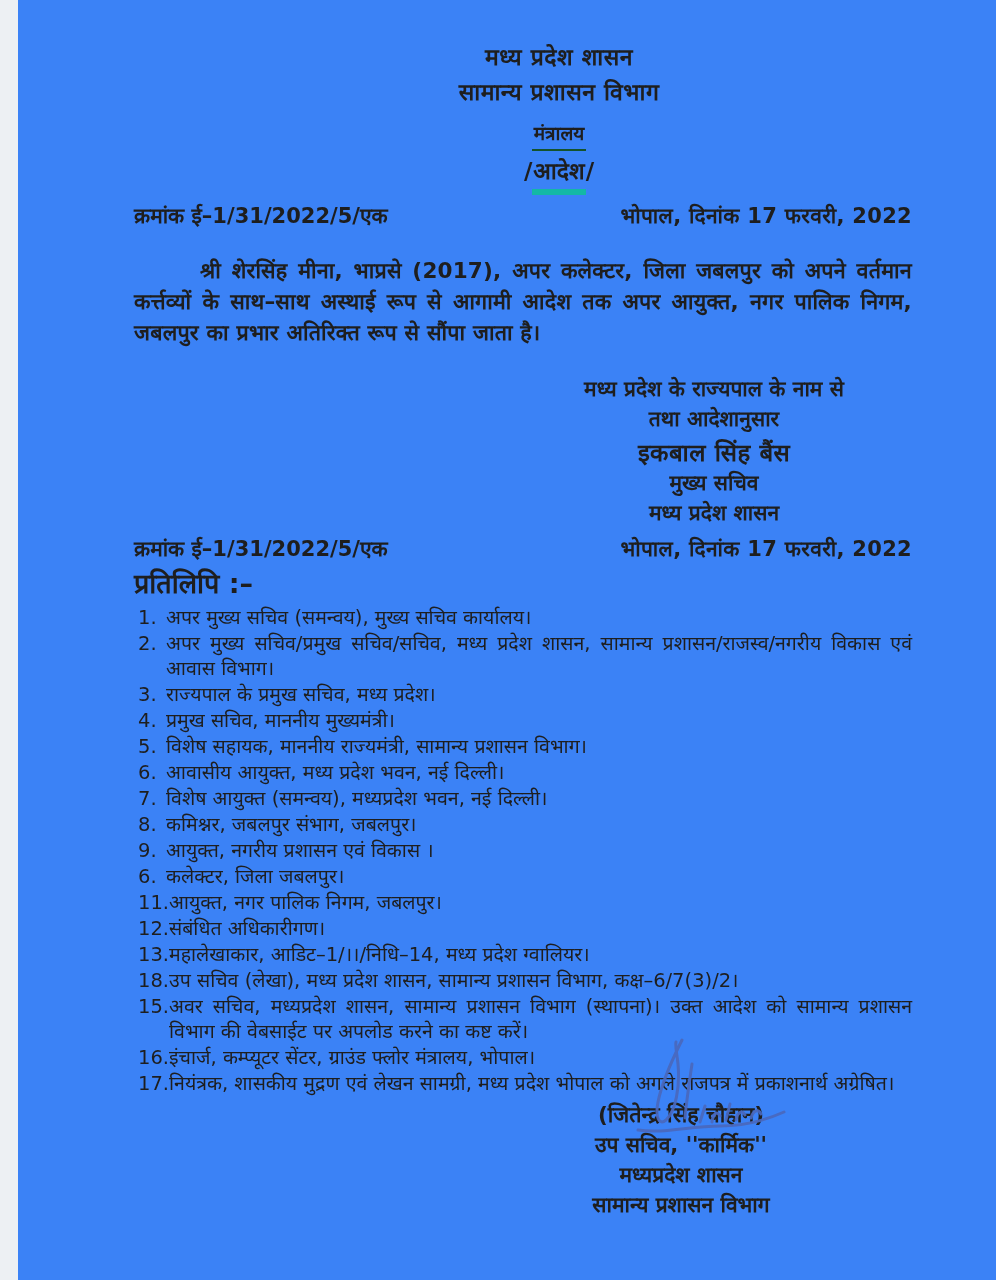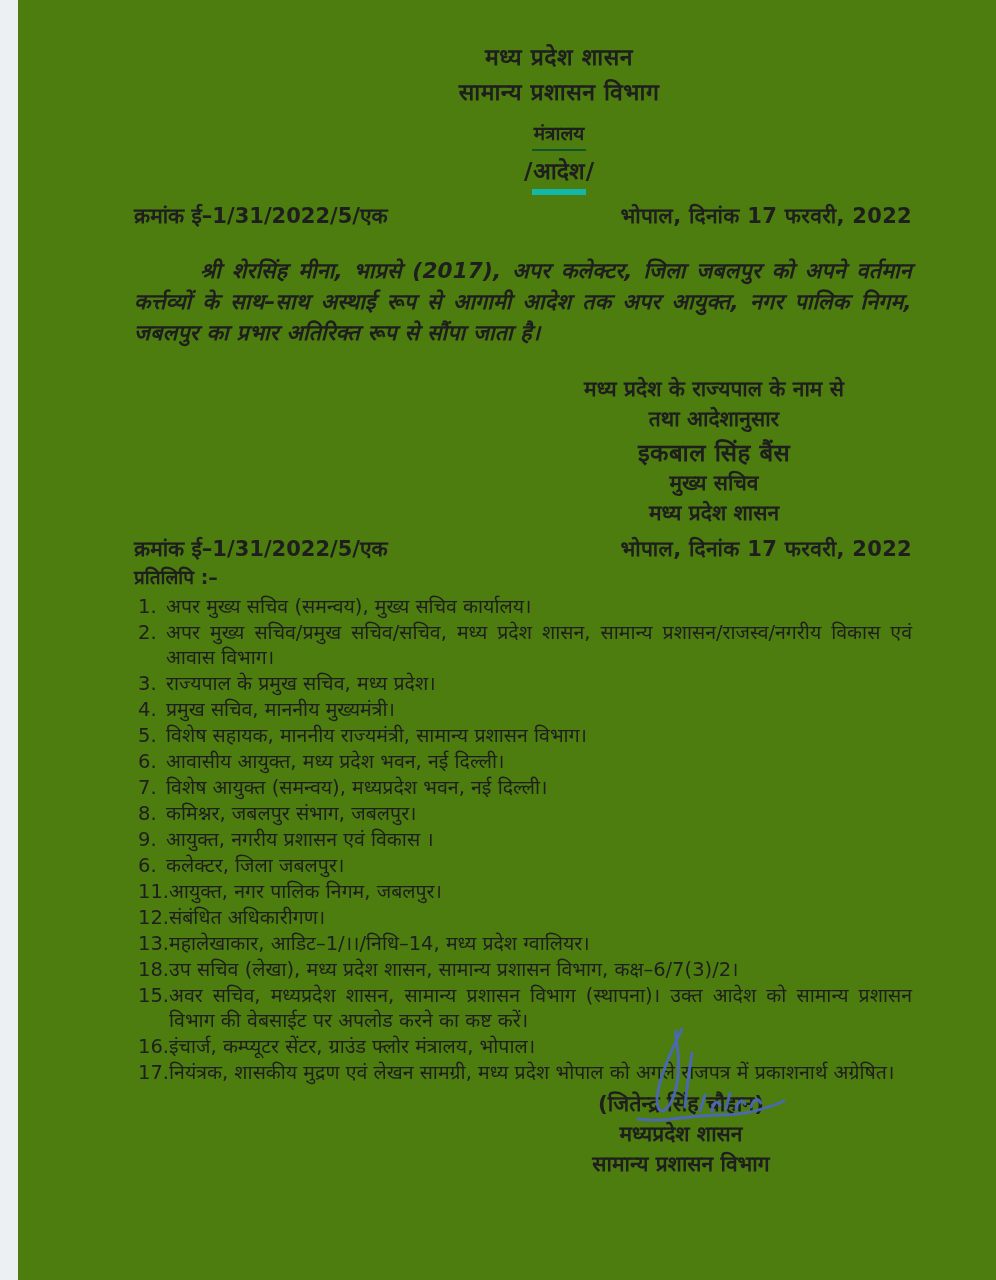--- a/index.html
+++ b/index.html
@@ -5,21 +5,21 @@
   html,body{margin:0;padding:0;}
   body{
     background:#cfd3d6;
     font-family:"DejaVu Sans", sans-serif;
     -webkit-font-smoothing:antialiased;
   }
   .page{
     position:relative;
     width:996px;height:1280px;
     margin:0 auto;
-    background:#4d7c0f;
+    background:#3b82f6;
     color:#1e1e1e;
     overflow:hidden;
     box-sizing:border-box;
   }
   .scan-edge{
     position:absolute;left:0;top:0;bottom:0;width:18px;
     background:#edf0f3;
   }
   .content{
     position:relative;
@@ -61,41 +61,40 @@
   .ref-row .date{letter-spacing:.3px;text-align:right;}
   
   .order-body{
     margin-top:26px;
     font-size:21.5px;
     font-weight:600;
     line-height:31px;
     text-align:justify;
     text-indent:66px;
     letter-spacing:.2px;
-    font-style:italic;
   }
   
   .authority{
     width:360px;
     margin:26px 18px 0 auto;
     text-align:center;
     font-size:21px;
     font-weight:600;
     line-height:30px;
   }
   .authority .sig-name{
     font-size:24px;
     font-weight:800;
     margin-top:4px;
     letter-spacing:.4px;
   }
   .ref-row.second{margin-top:6px;}
   
   .pratilipi{
-    font-size:19px;
+    font-size:27px;
     font-weight:700;
     margin-top:2px;
   }
   .copy-list{
     margin-top:4px;
     font-size:19.5px;
     font-weight:500;
     line-height:25px;
   }
   .copy-item{
@@ -242,18 +241,19 @@
     <div class="sign-block">
       <svg class="ink" viewBox="0 0 210 120" fill="none">
         <g stroke="#4a68bd" stroke-width="3" stroke-linecap="round" stroke-linejoin="round" opacity="0.92">
           <path d="M78,6 C70,22 58,48 54,68 C51,83 55,92 62,86 C72,77 76,52 74,30 C73,20 71,12 72,8"></path>
           <path d="M88,30 C86,44 83,62 81,84"></path>
           <path d="M34,96 C58,100 86,92 116,92 C142,92 162,86 180,78"></path>
           <path d="M96,88 L101,72 M108,88 C109,80 113,76 116,82 M122,86 L126,70 M132,86 C133,79 138,75 141,81 M147,84 C149,77 154,74 157,80"></path>
         </g>
       </svg>
       <div class="line name">(जितेन्द्र सिंह चौहान)</div>
+      <div class="line">उप सचिव, ''कार्मिक''</div>
       <div class="line">मध्यप्रदेश शासन</div>
       <div class="line">सामान्य प्रशासन विभाग</div>
     </div>
 
   </div>
 </div>
 
 </body></html>

